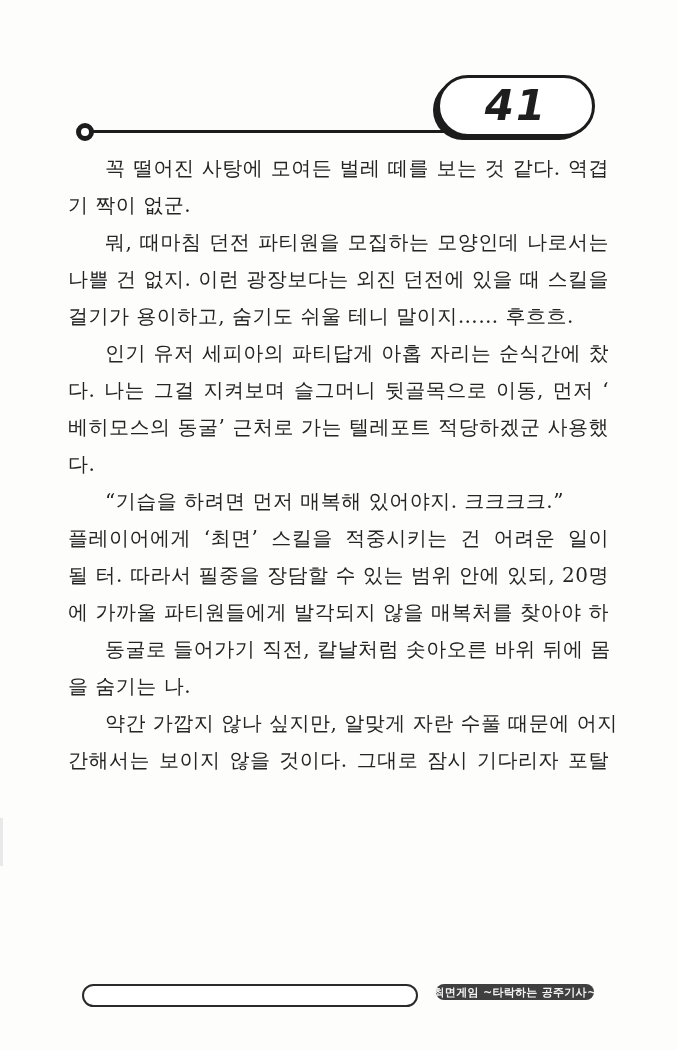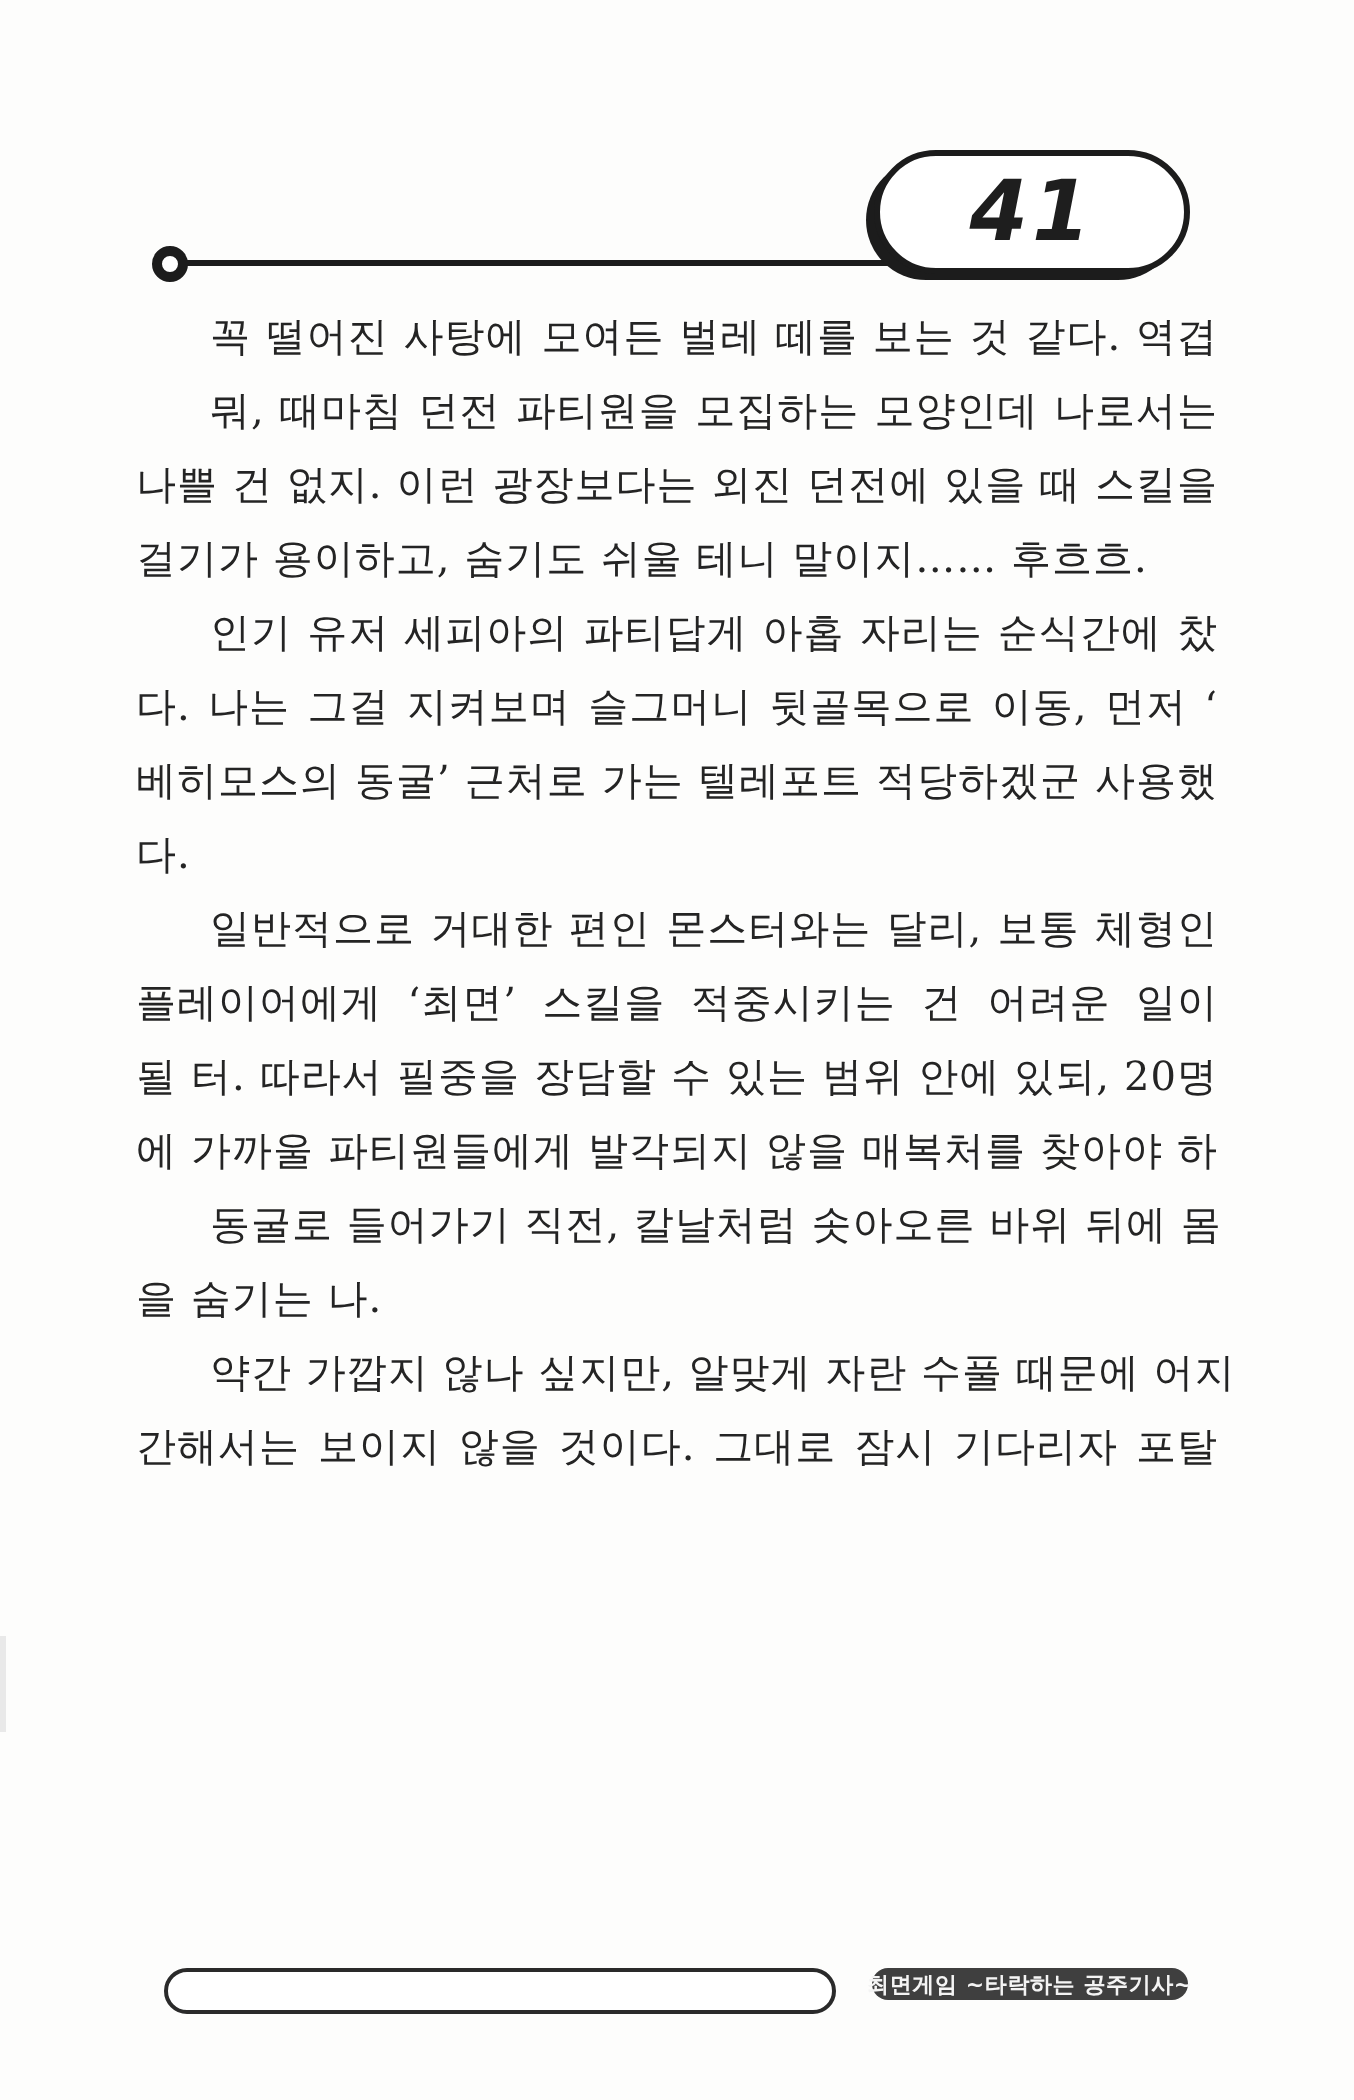--- a/index.html
+++ b/index.html
@@ -116,28 +116,29 @@
 <div class="page">
 
   <div class="header-dot"></div>
   <div class="header-rule"></div>
   <div class="page-number-pill">
     <span class="num">41</span>
   </div>
 
   <div class="text-block">
       <div class="t-line para-start">꼭 떨어진 사탕에 모여든 벌레 떼를 보는 것 같다. 역겹</div>
+      <div class="t-line para-end">기 짝이 없군.</div>
       <div class="t-line para-start">뭐, 때마침 던전 파티원을 모집하는 모양인데 나로서는</div>
       <div class="t-line">나쁠 건 없지. 이런 광장보다는 외진 던전에 있을 때 스킬을</div>
       <div class="t-line para-end">걸기가 용이하고, 숨기도 쉬울 테니 말이지…… 후흐흐.</div>
       <div class="t-line para-start">인기 유저 세피아의 파티답게 아홉 자리는 순식간에 찼</div>
       <div class="t-line">다. 나는 그걸 지켜보며 슬그머니 뒷골목으로 이동, 먼저 ‘</div>
       <div class="t-line">베히모스의 동굴’ 근처로 가는 텔레포트 적당하겠군 사용했</div>
       <div class="t-line para-end">다.</div>
-      <div class="t-line para-start">일반적으로 거대한 편인 몬스터와는 달리, 보통 체형인</div>
+      <div class="t-line para-start para-end">“기습을 하려면 먼저 매복해 있어야지. 크크크크.”</div>
       <div class="t-line">플레이어에게 ‘최면’ 스킬을 적중시키는 건 어려운 일이</div>
       <div class="t-line">될 터. 따라서 필중을 장담할 수 있는 범위 안에 있되, 20명</div>
       <div class="t-line">에 가까울 파티원들에게 발각되지 않을 매복처를 찾아야 하</div>
       <div class="t-line para-start">동굴로 들어가기 직전, 칼날처럼 솟아오른 바위 뒤에 몸</div>
       <div class="t-line para-end">을 숨기는 나.</div>
       <div class="t-line para-start">약간 가깝지 않나 싶지만, 알맞게 자란 수풀 때문에 어지</div>
       <div class="t-line">간해서는 보이지 않을 것이다. 그대로 잠시 기다리자 포탈</div>
     </div>
 
   <div class="edge-artifact"></div>

